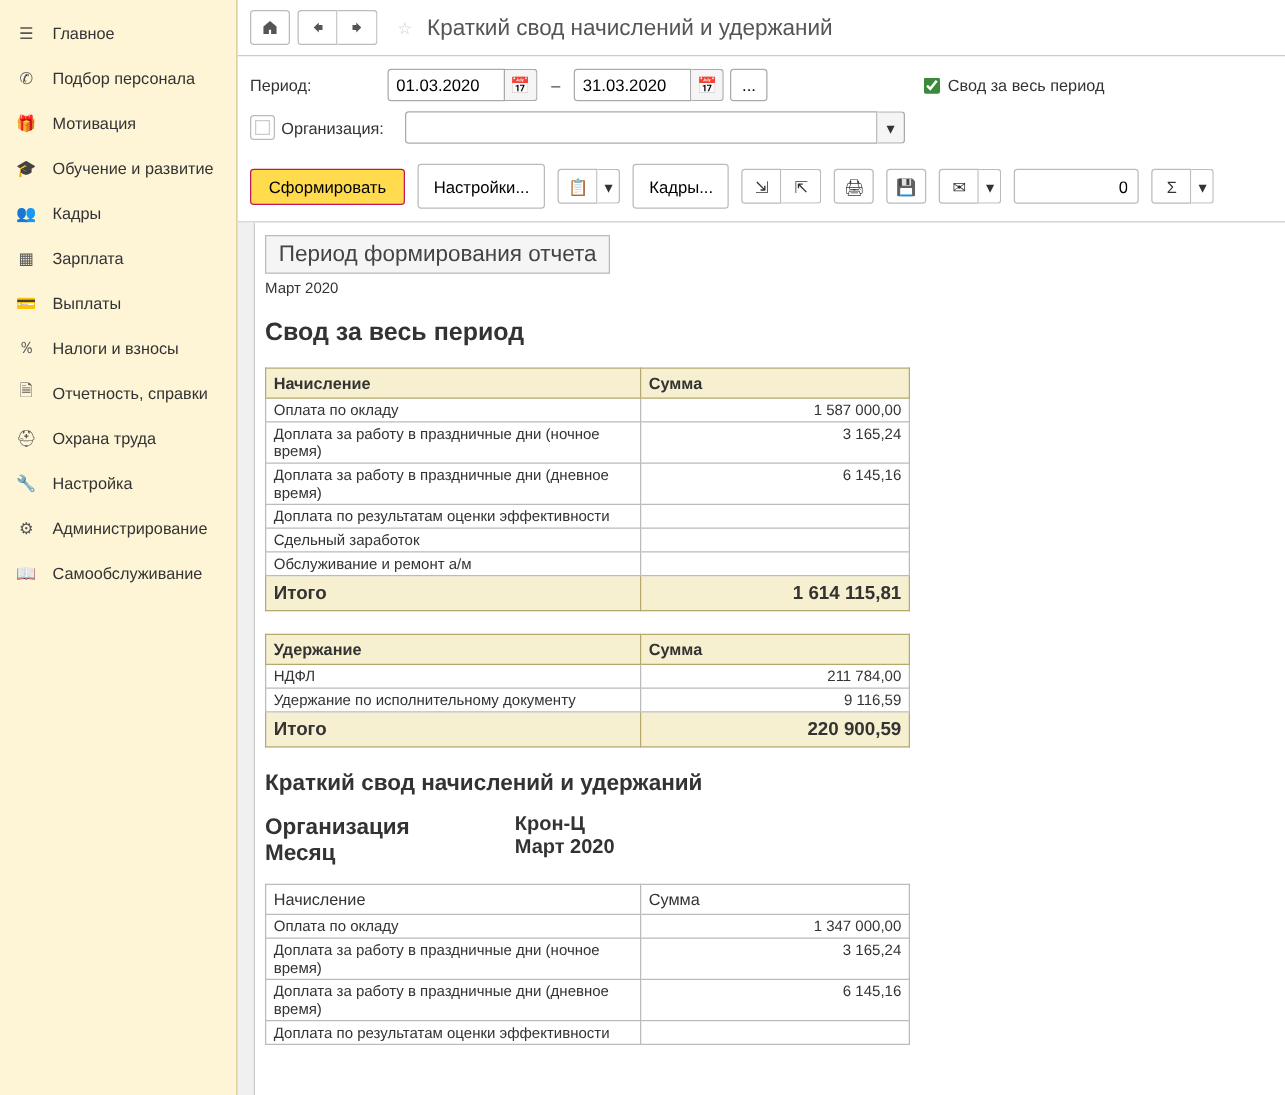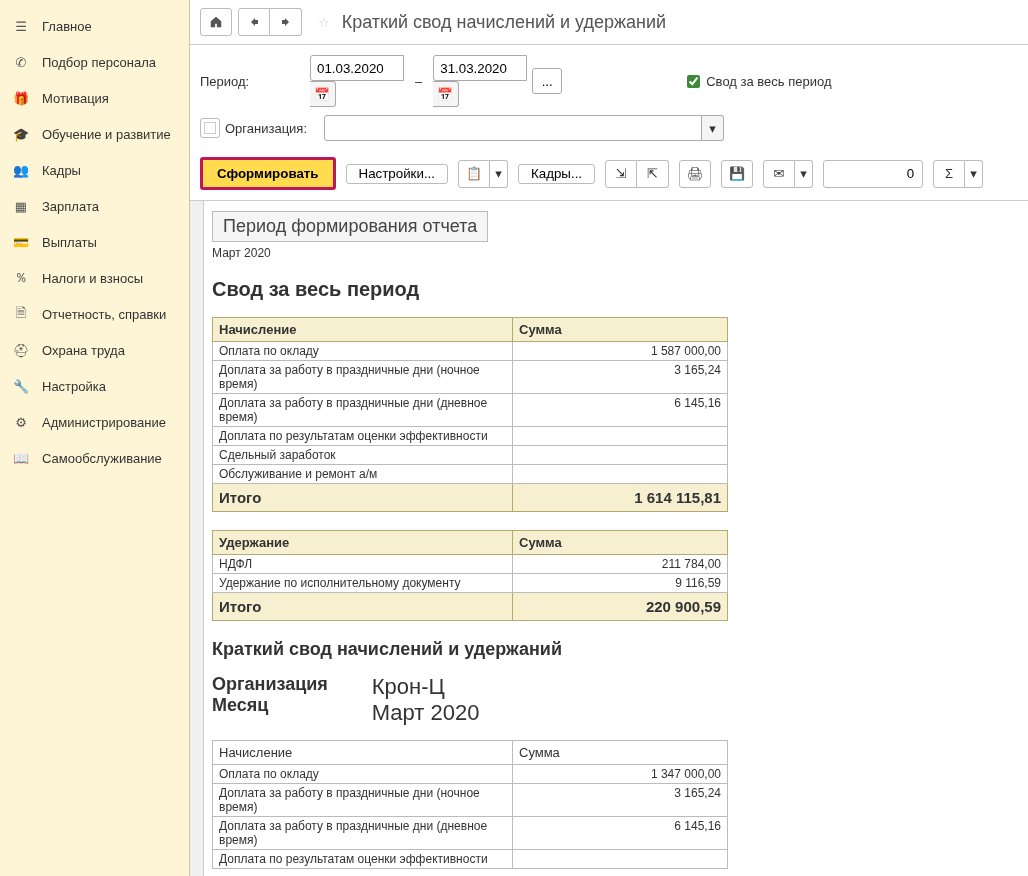--- a/index.html
+++ b/index.html
@@ -11,56 +11,56 @@
 .titlebar { display: flex; align-items: center; padding: 8px 10px; border-bottom: 1px solid #ccc; gap: 6px; }
 .tb-btn { width: 32px; height: 28px; border: 1px solid #bbb; background: #fff; border-radius: 3px; display: flex; align-items: center; justify-content: center; cursor: pointer; }
 .tb-btn-group { display: flex; }
 .tb-btn-group .tb-btn:first-child { border-radius: 3px 0 0 3px; }
 .tb-btn-group .tb-btn:last-child { border-radius: 0 3px 3px 0; border-left: none; }
 .title-star { color: #ccc; margin: 0 6px 0 10px; }
 .page-title { font-size: 18px; color: #555; }
 .filters { padding: 10px 10px 4px 10px; }
 .filter-row { display: flex; align-items: center; margin-bottom: 8px; gap: 5px; }
 .filter-label { width: 105px; }
-.date-input { display: flex; flex-direction: column; }
+.date-input { display: flex; }
 .date-input input { width: 94px; height: 26px; border: 1px solid #aaa; padding: 0 6px; border-radius: 3px 0 0 3px; }
 .date-input .db { width: 26px; height: 26px; border: 1px solid #aaa; border-left: none; background: #f5f5f5; border-radius: 0 3px 3px 0; display:flex;align-items:center;justify-content:center; cursor:pointer;}
 .dash { margin: 0 6px; }
 .dots-btn { width: 30px; height: 26px; border: 1px solid #aaa; background: #fff; border-radius: 3px; cursor:pointer; }
 .check-period { display: flex; align-items: center; gap: 6px; margin-left: 120px; }
 .check-period input { accent-color: #3a8a3a; }
 .org-check { width: 20px; height: 20px; border: 1px solid #bbb; background:#fff; border-radius:3px; display:flex;align-items:center;justify-content:center; }
 .org-check div { width:12px; height:12px; border:1px solid #ccc; }
 .org-field { flex:1; max-width: 400px; display:flex; }
 .org-field input { flex:1; height:26px; border:1px solid #aaa; border-radius:3px 0 0 3px; padding:0 6px; }
 .org-field .dd { width:22px; height:26px; border:1px solid #aaa; border-left:none; background:#f5f5f5; border-radius:0 3px 3px 0; display:flex;align-items:center;justify-content:center;cursor:pointer; }
 .toolbar { display:flex; align-items:center; gap:10px; padding: 4px 10px 10px 10px; border-bottom: 1px solid #ccc; }
-.btn-primary { background: #ffdb4d; border: 3px solid #be185d; padding: 6px 14px; border-radius: 3px; font-weight: bold; cursor:pointer; }
-.btn { background:#fff; border:1px solid #bbb; padding:5px 12px; border-radius:3px; cursor:pointer; height:20px; display:flex; align-items:center; gap:4px; }
+.btn-primary { background: #ffdb4d; border: 1px solid #be185d; padding: 6px 14px; border-radius: 3px; font-weight: normal; cursor:pointer; }
+.btn { background:#fff; border:1px solid #bbb; padding:5px 12px; border-radius:3px; cursor:pointer; height:36px; display:flex; align-items:center; gap:4px; }
 .btn-icon { width:32px; height:28px; border:1px solid #bbb; background:#fff; border-radius:3px; display:flex;align-items:center;justify-content:center;cursor:pointer; }
 .btn-split { display:flex; }
 .btn-split > :first-child { border-radius:3px 0 0 3px; }
 .btn-split > :last-child { border-radius:0 3px 3px 0; width:18px; border-left:none; }
 .num-field { width:100px; height:28px; border:1px solid #bbb; border-radius:3px; text-align:right; padding:0 8px; }
 .report { flex:1; overflow:auto; padding: 10px 14px; position:relative; }
 .report-gutter { position:absolute; left:0; top:0; bottom:0; width:14px; background:#f0f0f0; border-right:1px solid #ccc; }
 .report-body { margin-left: 8px; }
 .sec-heading-box { background:#f5f5f5; border:1px solid #bbb; padding:4px 10px; font-size:18px; color:#444; display:inline-block; margin-bottom:4px; }
 .period-val { font-size:12px; margin-bottom:18px; }
 .h2 { font-size:20px; font-weight:bold; margin: 10px 0 16px 0; }
 .h3 { font-size:18px; font-weight:bold; margin-bottom: 14px; }
 table.data { border-collapse: collapse; width: 516px; margin-bottom: 18px; }
 table.data th { background: #f6f0d0; border:1px solid #b5a970; text-align:left; padding:4px 6px; font-weight:bold; }
 table.data td { border:1px solid #bbb; padding:2px 6px; font-size:12px; vertical-align:top; }
 table.data td.num { text-align:right; white-space:nowrap; }
 table.data tr.total td { background:#f6f0d0; border:1px solid #b5a970; font-weight:bold; font-size:15px; padding:5px 6px; }
 table.plain th { background:#fff; border:1px solid #bbb; font-weight:normal; }
-.org-block { display:flex; gap: 44px; margin: 6px 0 14px 0; }
+.org-block { display:flex; gap: 84px; margin: 6px 0 14px 0; }
 .org-block .lbl { font-size:18px; font-weight:bold; }
-.org-block .val { font-size:22px; font-weight:normal; }
+.org-block .val { font-size:16px; font-weight:bold; }
 svg { display:block; }
 </style>
 </head>
 <body>
 
 <div class="sidebar">
   <div class="sb-item">
       <span class="sb-icon">☰</span>
       <span>Главное</span>
     </div>

